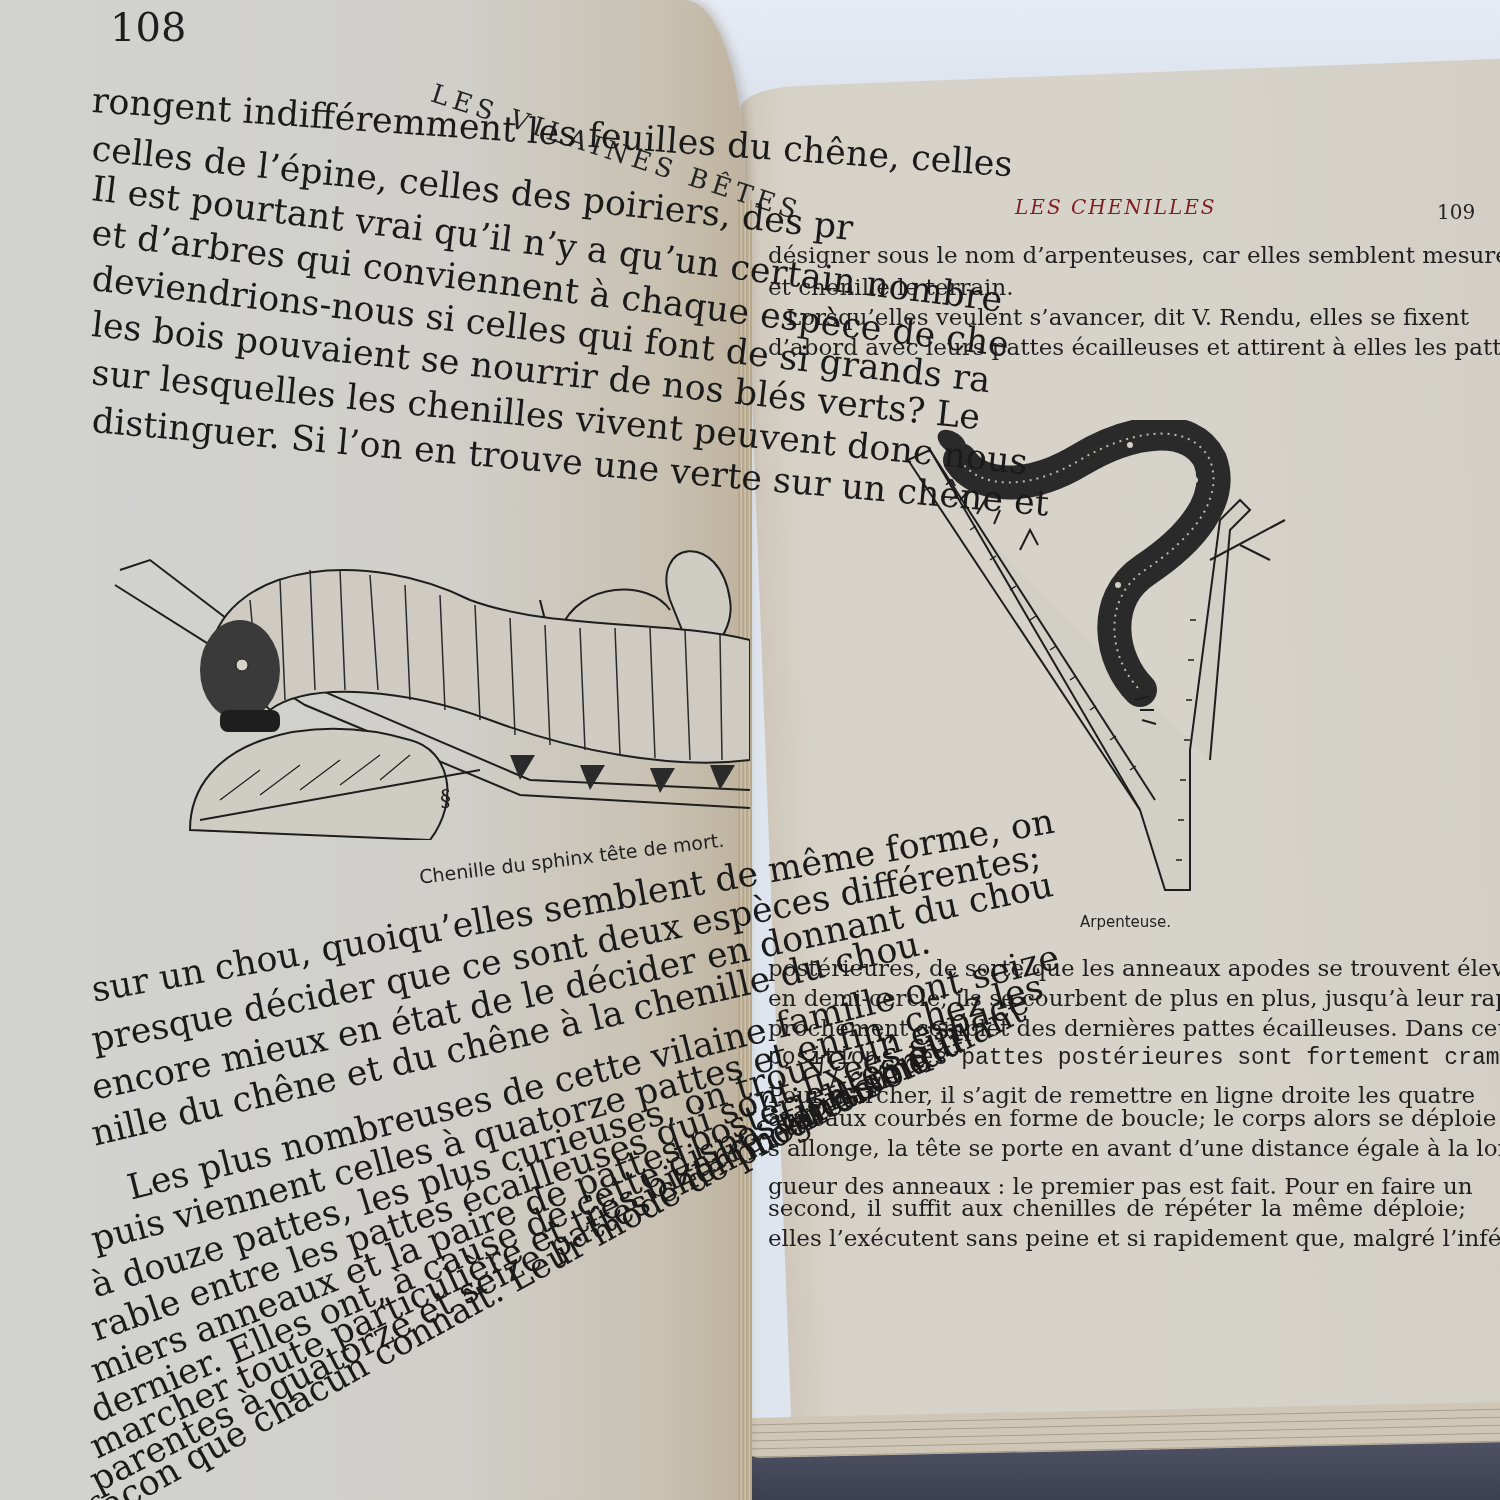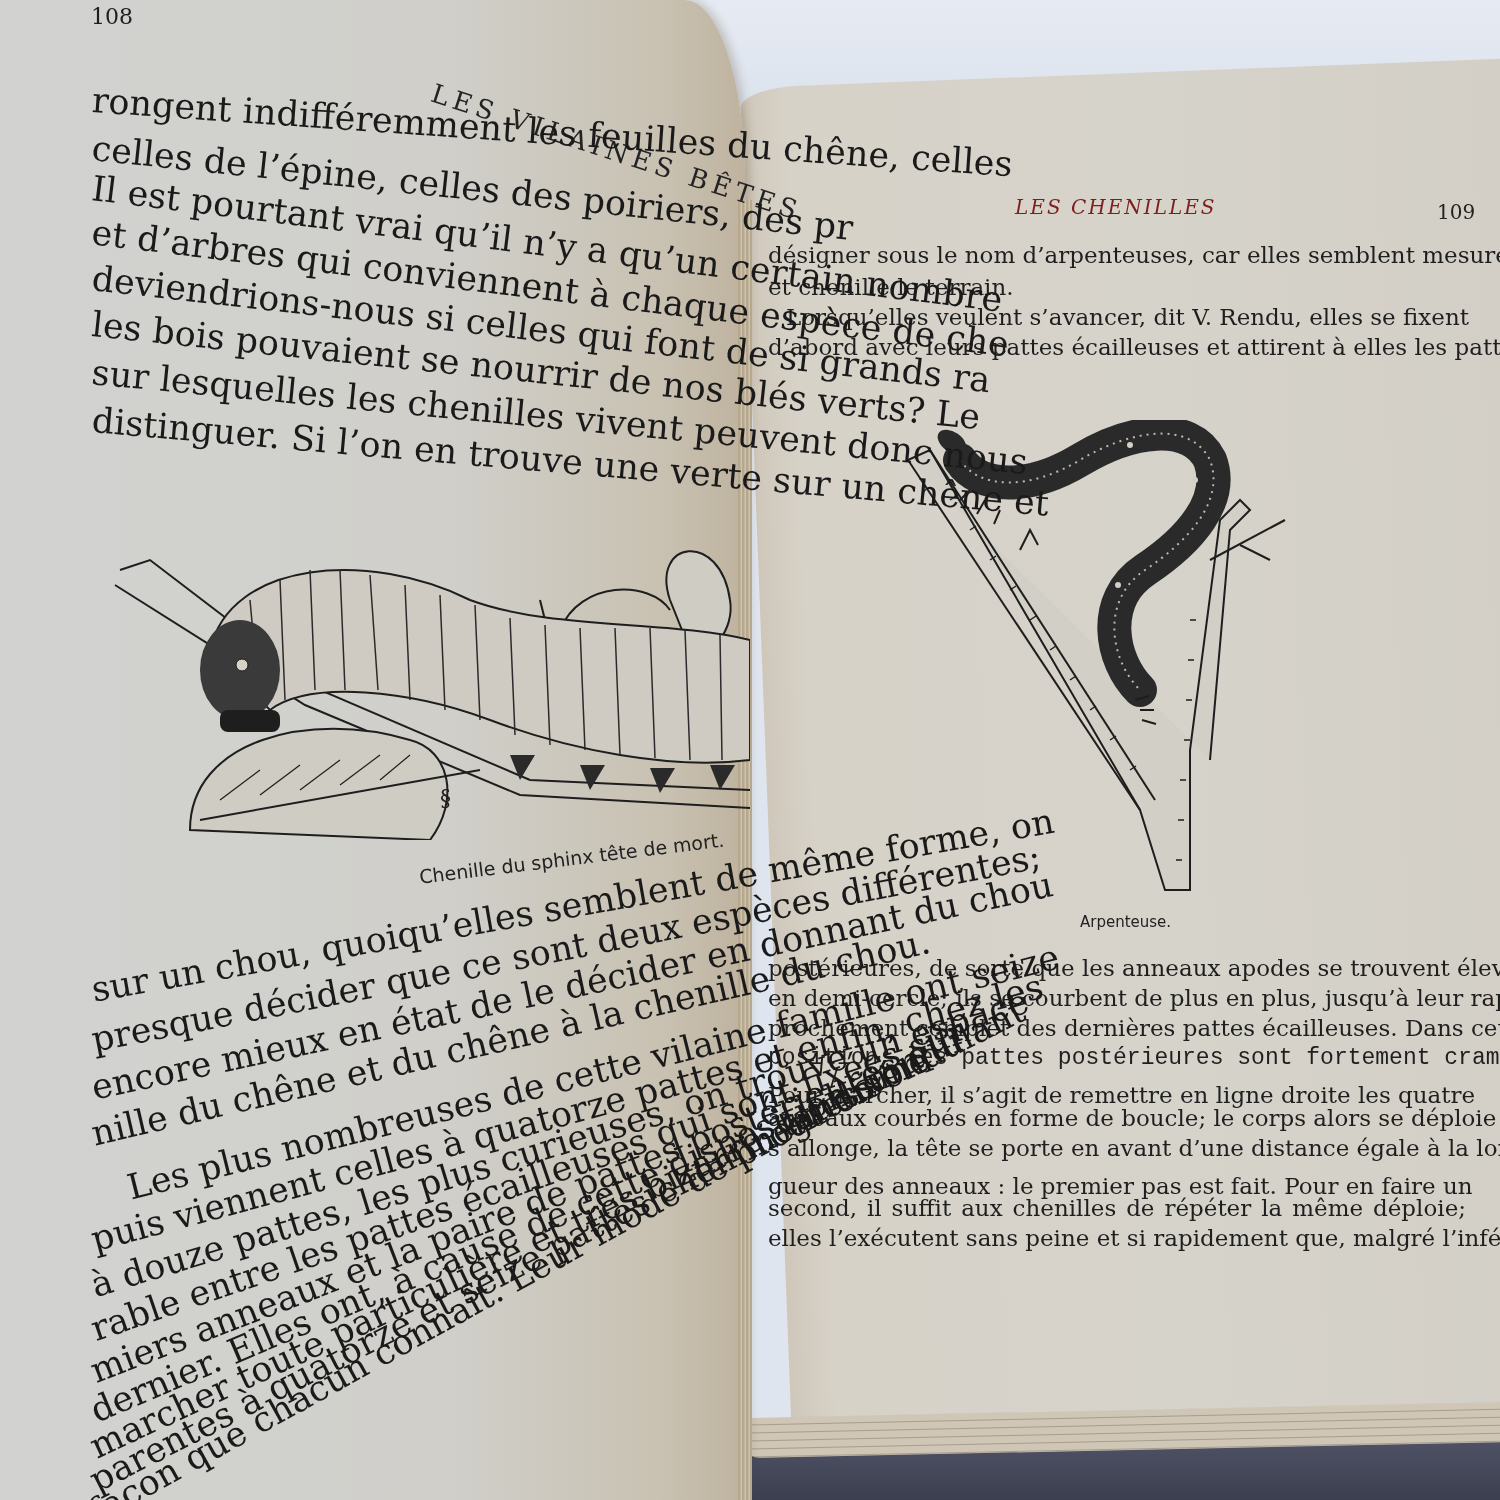--- a/index.html
+++ b/index.html
@@ -36,21 +36,21 @@
       background: linear-gradient(90deg, #d2d3d1 0%, #d0cfca 60%, #c9c2b3 88%, #bfb39f 100%);
       border-top-right-radius: 60px 180px;
       box-shadow: 4px 0 10px rgba(80,60,30,0.25);
     }
     .page-left-edge {
       position: absolute; left: 738px; top: 200px; width: 14px; height: 1300px;
       background: repeating-linear-gradient(90deg, #b6a88f 0px, #b6a88f 2px, #cfc3ad 3px, #cfc3ad 4px);
     }
     
     .lp-pagenum {
-      position: absolute; left: 91px; top: 4px; font-size: 22px; color: #1e1e1e;
+      position: absolute; left: 110px; top: 4px; font-size: 40px; color: #1e1e1e;
     }
     .lp-header {
       position: absolute; left: 437px; top: 78px; font-size: 26px; letter-spacing: 5px;
       color: #232323; transform: rotate(18deg); transform-origin: 0 0; white-space: nowrap;
     }
     .lp-lines { position: absolute; left: 92px; top: 0; }
     .lp-line {
       position: absolute; white-space: nowrap; font-size: 35px; color: #1a1a1a;
       transform-origin: 0 50%;
     }

